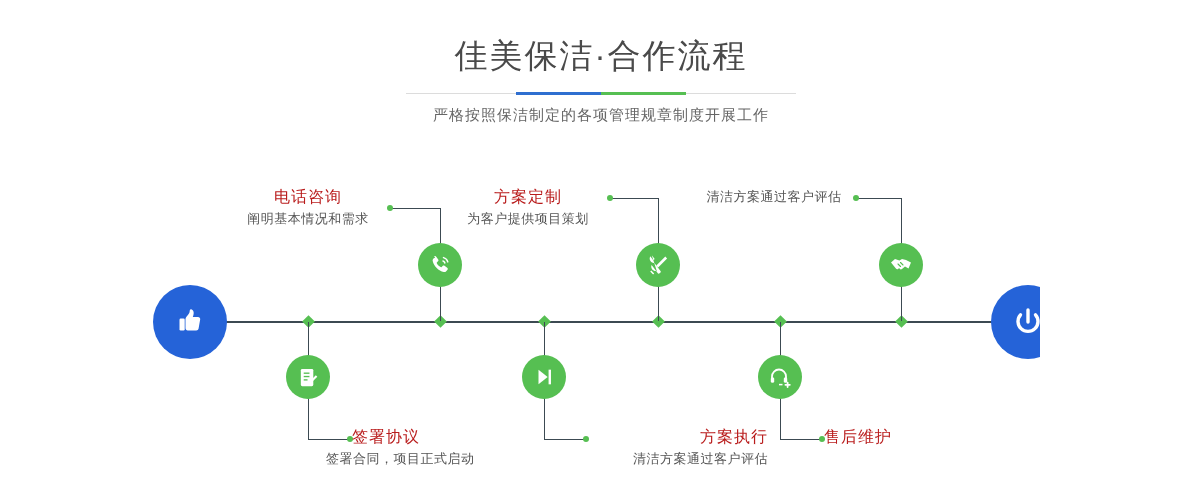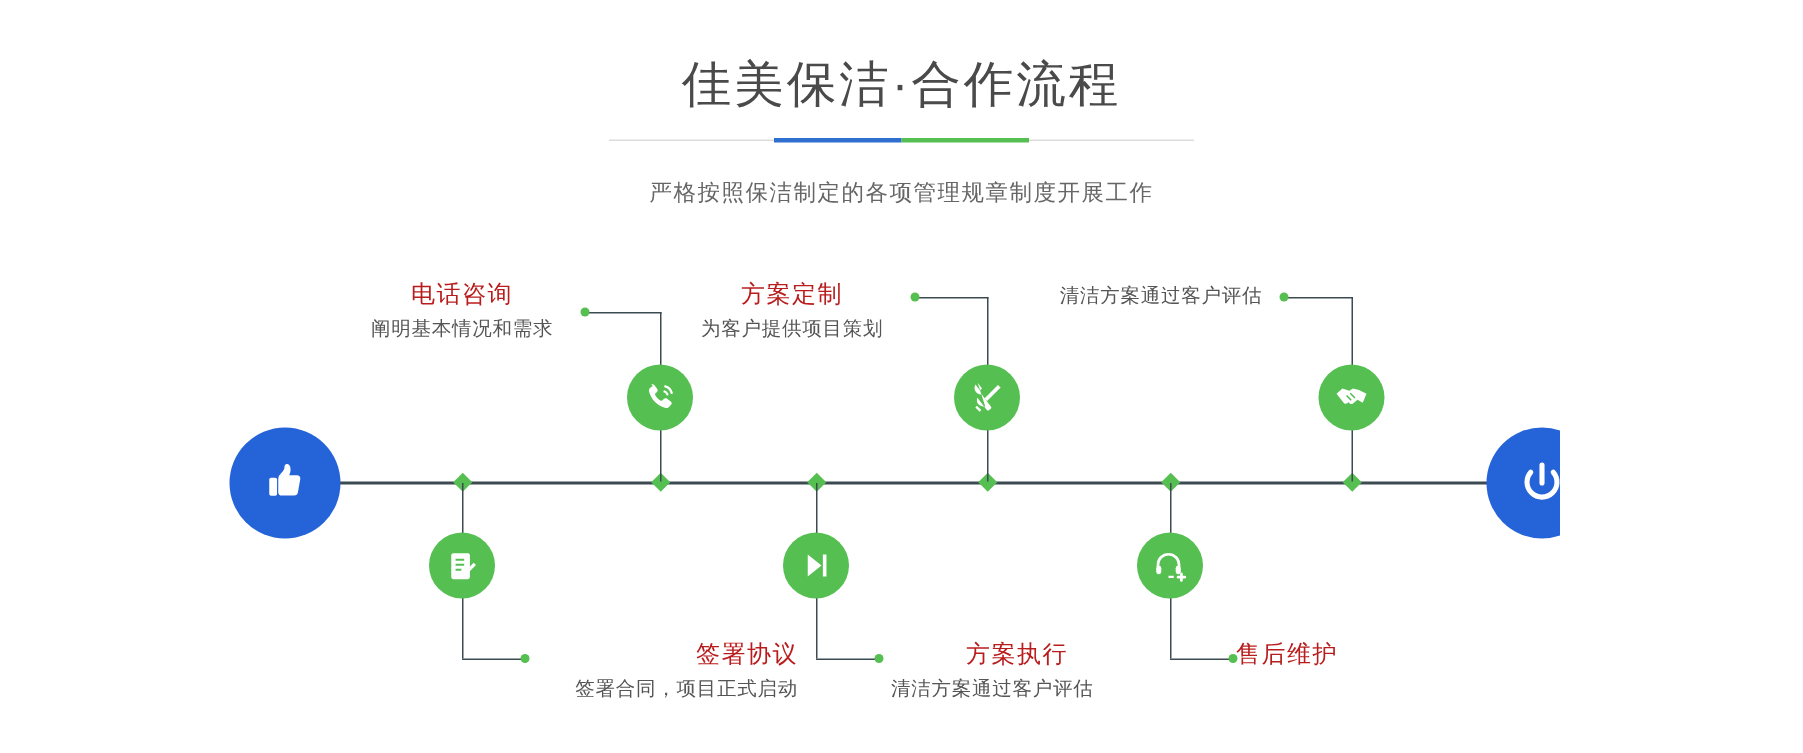--- a/index.html
+++ b/index.html
@@ -58,21 +58,21 @@
   }
   .rule-green {
     position: absolute;
     left: 195px;
     top: 0;
     width: 85px;
     height: 3px;
     background: #56bf52;
   }
   .subtitle {
-    margin-top: 24px;
+    margin-top: 11px;
     font-size: 15px;
     color: #666666;
     letter-spacing: 1px;
     white-space: nowrap;
   }
 
   
   .axis {
     position: absolute;
     left: 222px;
@@ -215,21 +215,21 @@
     <span>
       <svg width="23" height="23" viewBox="0 0 24 24" aria-hidden="true">
         <rect x="4" y="3" width="13" height="18" rx="1.5" fill="#ffffff"></rect>
         <line x1="7" y1="7.5" x2="13" y2="7.5" stroke="#56bf52" stroke-width="1.4"></line>
         <line x1="7" y1="11" x2="13" y2="11" stroke="#56bf52" stroke-width="1.4"></line>
         <line x1="7" y1="14.5" x2="11" y2="14.5" stroke="#56bf52" stroke-width="1.4"></line>
         <path fill="#ffffff" d="M19.6 9.6l1.6 1.6-6 6-2.1.5.5-2.1z"></path>
       </svg>
     </span>
   </div>
-  <div class="label-block" style="left:352px; top:426px; width:180px; text-align:right;">
+  <div class="label-block" style="left:352px; top:426px; width:180px; text-align:left;">
     <div class="label-title">签署协议</div>
     <div class="label-desc" style="margin-left:-26px;">签署合同，项目正式启动</div>
   </div>
 
   <div class="node-dot" style="left:654px;"></div>
   <div class="connector" style="left:658px; top:198px; height:123px;"></div>
   <div class="connector-h" style="left:610px; top:198px; width:49px;"></div>
   <div class="tiny-dot" style="left:607px; top:195px;"></div>
   <div class="circle-icon" style="left:636px; top:243px;">
     <span>
@@ -250,21 +250,21 @@
   <div class="connector-h" style="left:544px; top:439px; width:41px;"></div>
   <div class="tiny-dot" style="left:583px; top:436px;"></div>
   <div class="circle-icon" style="left:522px; top:355px;">
     <span>
       <svg width="22" height="22" viewBox="0 0 24 24" aria-hidden="true">
         <path fill="#ffffff" d="M6 4l10 8-10 8z"></path>
         <rect x="17" y="4" width="2.6" height="16" fill="#ffffff"></rect>
       </svg>
     </span>
   </div>
-  <div class="label-block" style="left:588px; top:426px; width:180px; text-align:center;">
+  <div class="label-block" style="left:588px; top:426px; width:180px; text-align:right;">
     <div class="label-title">方案执行</div>
     <div class="label-desc" style="margin-left:-33px;">清洁方案通过客户评估</div>
   </div>
 
   <div class="node-dot" style="left:897px;"></div>
   <div class="connector" style="left:901px; top:198px; height:123px;"></div>
   <div class="connector-h" style="left:856px; top:198px; width:46px;"></div>
   <div class="tiny-dot" style="left:853px; top:195px;"></div>
   <div class="circle-icon" style="left:879px; top:243px;">
     <span>

